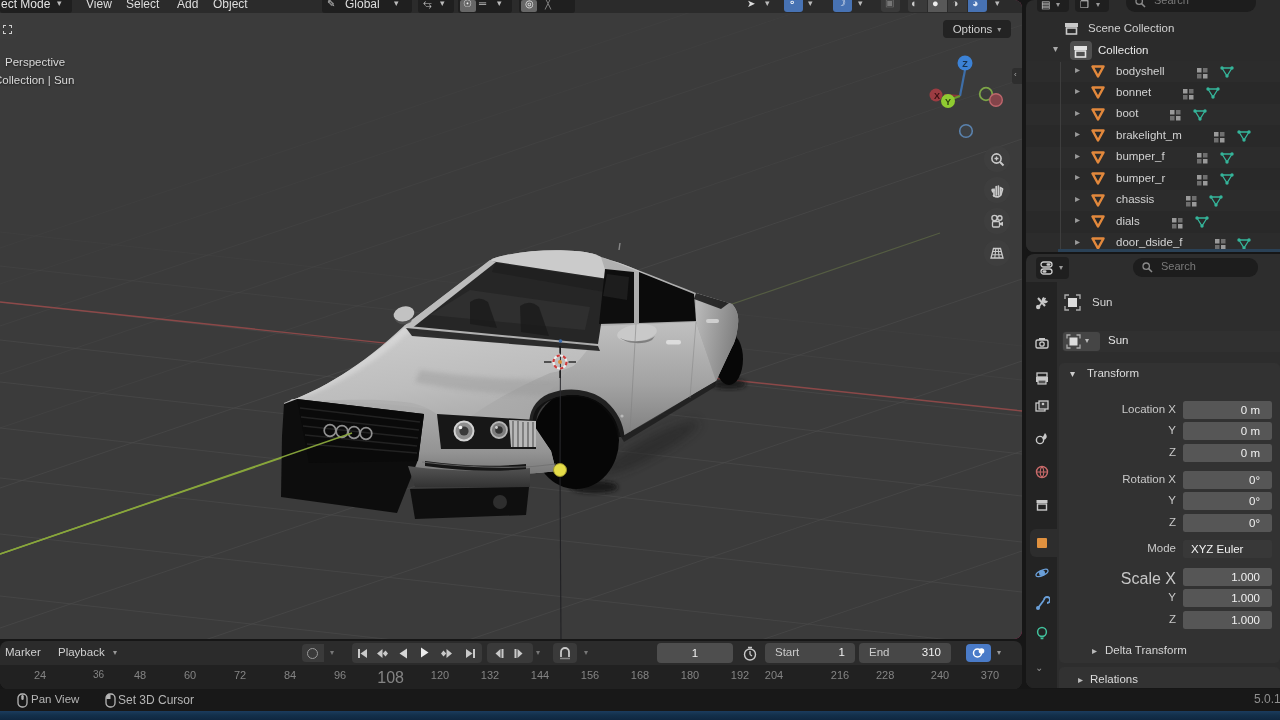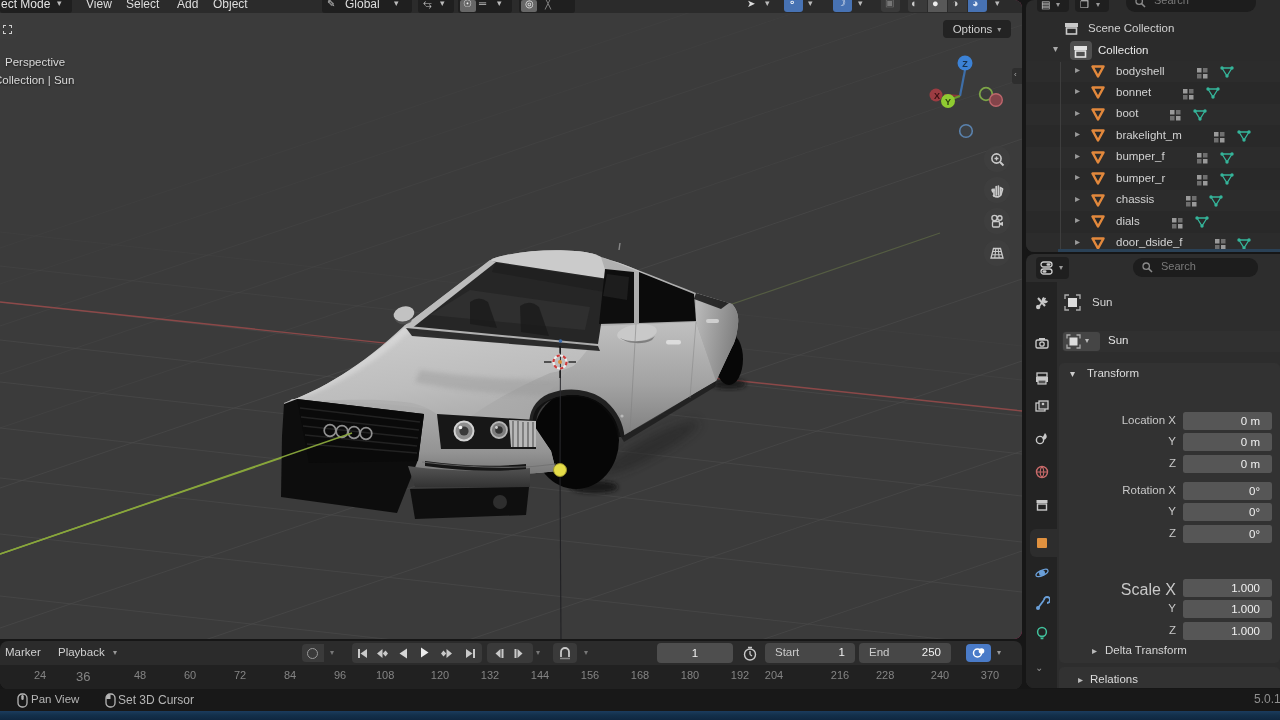--- a/index.html
+++ b/index.html
@@ -588,21 +588,21 @@
   <div class="abs" style="left:37px;top:78px;width:37px;height:19px;background:#454545;border-radius:3px"></div>
   <div class="abs" style="left:40px;top:80px"><svg width="15" height="15" viewBox="0 0 15 15" style="">
           <rect x="3.5" y="3.5" width="8" height="8" fill="#ddd"></rect>
           <path d="M1 4.5 L1 1 L4.5 1 M10.5 1 L14 1 L14 4.5 M14 10.5 L14 14 L10.5 14 M4.5 14 L1 14 L1 10.5" stroke="#aaa" stroke-width="1.3" fill="none"></path>
         </svg></div>
   <span class="txt" style="left:59px;top:82px;font-size:8px;color:#bbb">▾</span>
   <span class="txt" style="left:82px;top:80px;font-size:11.5px;color:#e2e2e2">Sun</span>
   <div class="abs" style="left:33px;top:109px;width:221px;height:300px;background:#323232;border-radius:5px"></div>
   <span class="txt" style="left:44px;top:114px;font-size:10px;color:#ccc">▾</span>
   <span class="txt" style="left:61px;top:113px;font-size:11.5px;color:#dcdcdc">Transform</span>
-  <div class="abs" style="left:0;top:11px;width:254px;height:360px">
+  <div class="abs" style="left:0;top:0;width:254px;height:360px">
 <div style="position:absolute;left:33px;top:147px;width:221px;height:18px">
       <span style="position:absolute;right:104px;top:2px;color:#c8c8c8;font-size:11.5px;white-space:nowrap">Location X</span>
       <div style="position:absolute;left:124px;top:0;width:89px;height:18px;background:#565656;border-radius:2.5px;display:flex;align-items:center;justify-content:flex-end;padding-right:12px;box-sizing:border-box">
         <span style="color:#f1f1f1;font-size:11.5px">0 m</span>
           </div>
     </div>
         <div style="position:absolute;left:33px;top:168px;width:221px;height:18px">
       <span style="position:absolute;right:104px;top:2px;color:#c8c8c8;font-size:11.5px;white-space:nowrap">Y</span>
       <div style="position:absolute;left:124px;top:0;width:89px;height:18px;background:#565656;border-radius:2.5px;display:flex;align-items:center;justify-content:flex-end;padding-right:12px;box-sizing:border-box">
         <span style="color:#f1f1f1;font-size:11.5px">0 m</span>
@@ -623,20 +623,26 @@
         <div style="position:absolute;left:33px;top:238px;width:221px;height:18px">
       <span style="position:absolute;right:104px;top:2px;color:#c8c8c8;font-size:11.5px;white-space:nowrap">Y</span>
       <div style="position:absolute;left:124px;top:0;width:89px;height:18px;background:#565656;border-radius:2.5px;display:flex;align-items:center;justify-content:flex-end;padding-right:12px;box-sizing:border-box">
         <span style="color:#f1f1f1;font-size:11.5px">0°</span>
           </div>
     </div>
         <div style="position:absolute;left:33px;top:260px;width:221px;height:18px">
       <span style="position:absolute;right:104px;top:2px;color:#c8c8c8;font-size:11.5px;white-space:nowrap">Z</span>
       <div style="position:absolute;left:124px;top:0;width:89px;height:18px;background:#565656;border-radius:2.5px;display:flex;align-items:center;justify-content:flex-end;padding-right:12px;box-sizing:border-box">
         <span style="color:#f1f1f1;font-size:11.5px">0°</span>
+          </div>
+    </div>
+        <div style="position:absolute;left:33px;top:286px;width:221px;height:18px">
+      <span style="position:absolute;right:104px;top:2px;color:#c8c8c8;font-size:11.5px;white-space:nowrap">Mode</span>
+      <div style="position:absolute;left:124px;top:0;width:89px;height:18px;background:#383838;border-radius:2.5px;display:flex;align-items:center;justify-content:flex-start;padding-left:8px;box-sizing:border-box">
+        <span style="color:#f1f1f1;font-size:11.5px">XYZ Euler</span>
           </div>
     </div>
         <div style="position:absolute;left:33px;top:314px;width:221px;height:18px">
       <span style="position:absolute;right:104px;top:2px;color:#c8c8c8;font-size:16px;white-space:nowrap">Scale X</span>
       <div style="position:absolute;left:124px;top:0;width:89px;height:18px;background:#565656;border-radius:2.5px;display:flex;align-items:center;justify-content:flex-end;padding-right:12px;box-sizing:border-box">
         <span style="color:#f1f1f1;font-size:11.5px">1.000</span>
           </div>
     </div>
         <div style="position:absolute;left:33px;top:335px;width:221px;height:18px">
       <span style="position:absolute;right:104px;top:2px;color:#c8c8c8;font-size:11.5px;white-space:nowrap">Y</span>
@@ -711,37 +717,37 @@
           <circle cx="8" cy="8.5" r="5.5" fill="none" stroke="#c9c9c9" stroke-width="1.4"></circle>
           <path d="M8 8.5 L8 5 M8 8.5 L10 10" stroke="#c9c9c9" stroke-width="1.3"></path>
           <path d="M6 1.5 L10 1.5" stroke="#c9c9c9" stroke-width="1.6"></path>
         </svg></div>
   <div class="abs" style="left:765px;top:2px;width:90px;height:20px;background:#474747;border-radius:4px">
     <span style="position:absolute;left:10px;top:3px;font-size:11.5px;color:#cbcbcb">Start</span>
     <span style="position:absolute;right:10px;top:3px;font-size:11.5px;color:#f0f0f0">1</span>
       </div>
   <div class="abs" style="left:859px;top:2px;width:92px;height:20px;background:#474747;border-radius:4px">
     <span style="position:absolute;left:10px;top:3px;font-size:11.5px;color:#cbcbcb">End</span>
-    <span style="position:absolute;right:10px;top:3px;font-size:11.5px;color:#f0f0f0">250</span>
+    <span style="position:absolute;right:10px;top:3px;font-size:11.5px;color:#f0f0f0">310</span>
       </div>
   <div class="abs" style="left:966px;top:3px;width:25px;height:18px;background:#4a7bc8;border-radius:4px"></div>
   <div class="abs" style="left:971px;top:4px"><svg width="15" height="15" viewBox="0 0 15 15" style="">
           <circle cx="6.5" cy="8" r="4" fill="none" stroke="#fff" stroke-width="1.5"></circle>
           <circle cx="10.5" cy="6" r="2.8" fill="#fff"></circle>
         </svg></div>
   <span class="txt" style="left:997px;top:7px;font-size:8px;color:#999">▾</span>
   <div class="abs" style="left:0;top:24px;width:1022px;height:24px;background:#212121">
     <span style="position:absolute;left:26px;top:4px;width:28px;text-align:center;font-size:11px;color:#848484">24</span>
-        <span style="position:absolute;left:76px;top:4px;width:28px;text-align:left;font-size:13px;color:#848484">36</span>
+        <span style="position:absolute;left:76px;top:4px;width:28px;text-align:right;font-size:10px;color:#848484">36</span>
         <span style="position:absolute;left:126px;top:4px;width:28px;text-align:center;font-size:11px;color:#848484">48</span>
         <span style="position:absolute;left:176px;top:4px;width:28px;text-align:center;font-size:11px;color:#848484">60</span>
         <span style="position:absolute;left:226px;top:4px;width:28px;text-align:center;font-size:11px;color:#848484">72</span>
         <span style="position:absolute;left:276px;top:4px;width:28px;text-align:center;font-size:11px;color:#848484">84</span>
         <span style="position:absolute;left:326px;top:4px;width:28px;text-align:center;font-size:11px;color:#848484">96</span>
-        <span style="position:absolute;left:376px;top:4px;width:28px;text-align:left;font-size:11px;color:#848484">108</span>
+        <span style="position:absolute;left:376px;top:4px;width:28px;text-align:right;font-size:16px;color:#848484">108</span>
         <span style="position:absolute;left:426px;top:4px;width:28px;text-align:center;font-size:11px;color:#848484">120</span>
         <span style="position:absolute;left:476px;top:4px;width:28px;text-align:center;font-size:11px;color:#848484">132</span>
         <span style="position:absolute;left:526px;top:4px;width:28px;text-align:center;font-size:11px;color:#848484">144</span>
         <span style="position:absolute;left:576px;top:4px;width:28px;text-align:center;font-size:11px;color:#848484">156</span>
         <span style="position:absolute;left:626px;top:4px;width:28px;text-align:center;font-size:11px;color:#848484">168</span>
         <span style="position:absolute;left:676px;top:4px;width:28px;text-align:center;font-size:11px;color:#848484">180</span>
         <span style="position:absolute;left:726px;top:4px;width:28px;text-align:center;font-size:11px;color:#848484">192</span>
         <span style="position:absolute;left:760px;top:4px;width:28px;text-align:center;font-size:11px;color:#848484">204</span>
         <span style="position:absolute;left:826px;top:4px;width:28px;text-align:center;font-size:11px;color:#848484">216</span>
         <span style="position:absolute;left:876px;top:4px;width:28px;text-align:left;font-size:11px;color:#848484">228</span>

